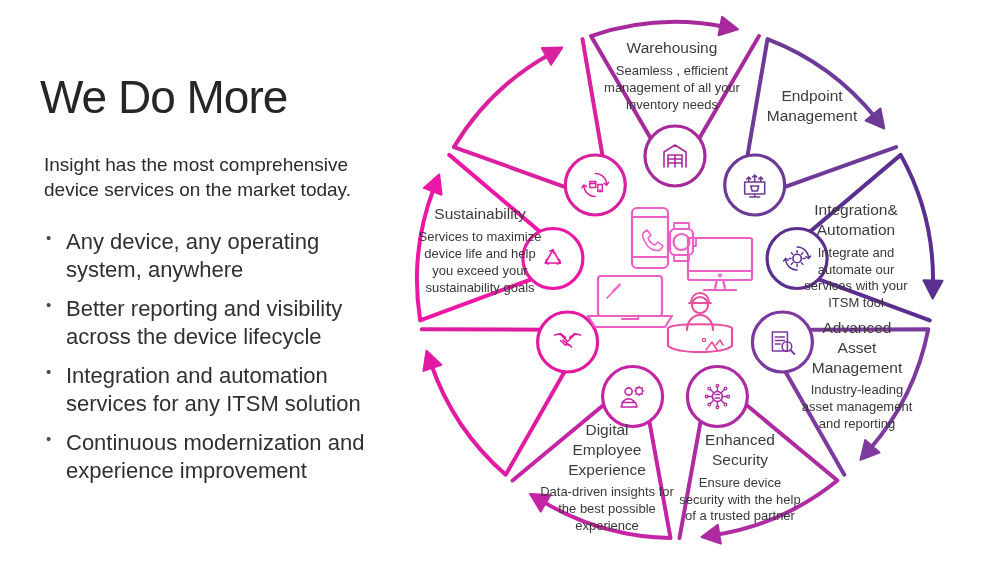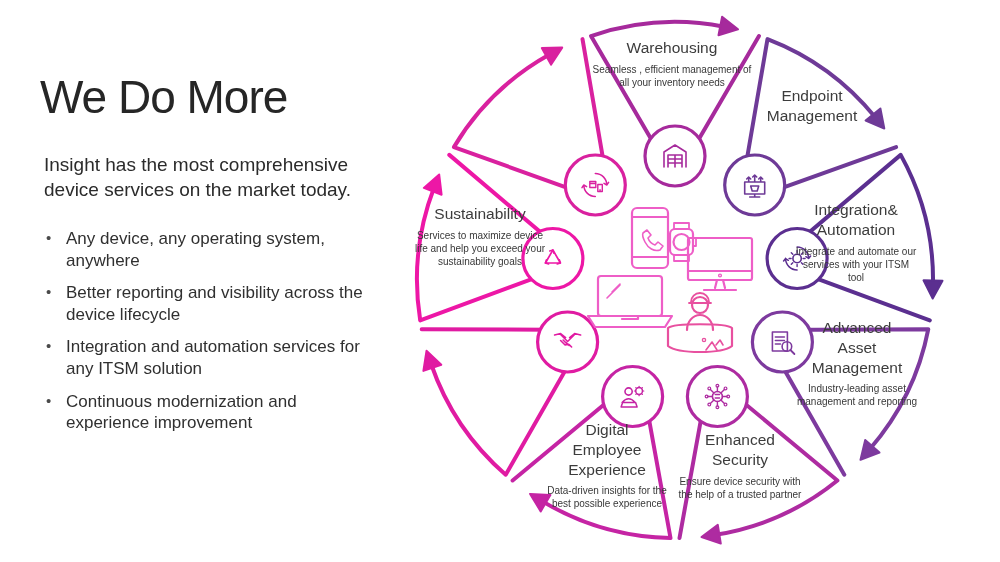--- a/index.html
+++ b/index.html
@@ -4,29 +4,29 @@
 <style>
   html,body{margin:0;padding:0;background:#fff;width:1000px;height:562px;overflow:hidden;
     font-family:"Liberation Sans", sans-serif;}
   #stage{position:relative;width:1000px;height:562px;background:#fff;}
 
   
   .left-panel{position:absolute;left:40px;top:70px;width:330px;}
   .page-title{font-size:46px;font-weight:400;color:#262626;margin:0 0 28px 0;letter-spacing:-1px;}
   .subtitle{font-size:19px;color:#2b2b2b;margin:0 0 26px 4px;line-height:1.32;}
   .bullets{list-style:none;margin:0;padding:0 0 0 4px;}
-  .bullets li{position:relative;padding-left:22px;font-size:17px;color:#303030;
+  .bullets li{position:relative;padding-left:22px;font-size:22px;color:#303030;
     line-height:1.27;margin-bottom:11px;}
   .bullets li::before{content:"•";position:absolute;left:2px;top:0px;color:#4a4a4a;font-size:15px;}
 
   
   #wheel{position:absolute;left:0;top:0;z-index:1;}
   .seg-label{position:absolute;z-index:2;text-align:center;}
   .seg-title{font-size:15.5px;font-weight:normal;color:#3c3c3c;line-height:1.28;white-space:pre-line;}
-  .seg-desc{font-size:10px;color:#383838;line-height:1.3;margin-top:5px;}
+  .seg-desc{font-size:13px;color:#383838;line-height:1.3;margin-top:5px;}
   .dev{stroke:var(--pink1,#ee5ec7);}
   .person{stroke:var(--pink2,#e8509f);}
 </style>
 </head>
 <body>
 
 <div id="stage">
 
   <div class="left-panel">
     <h1 class="page-title">We Do More</h1>

